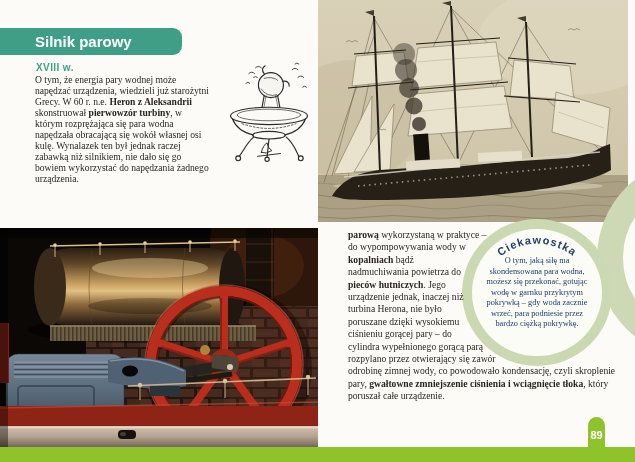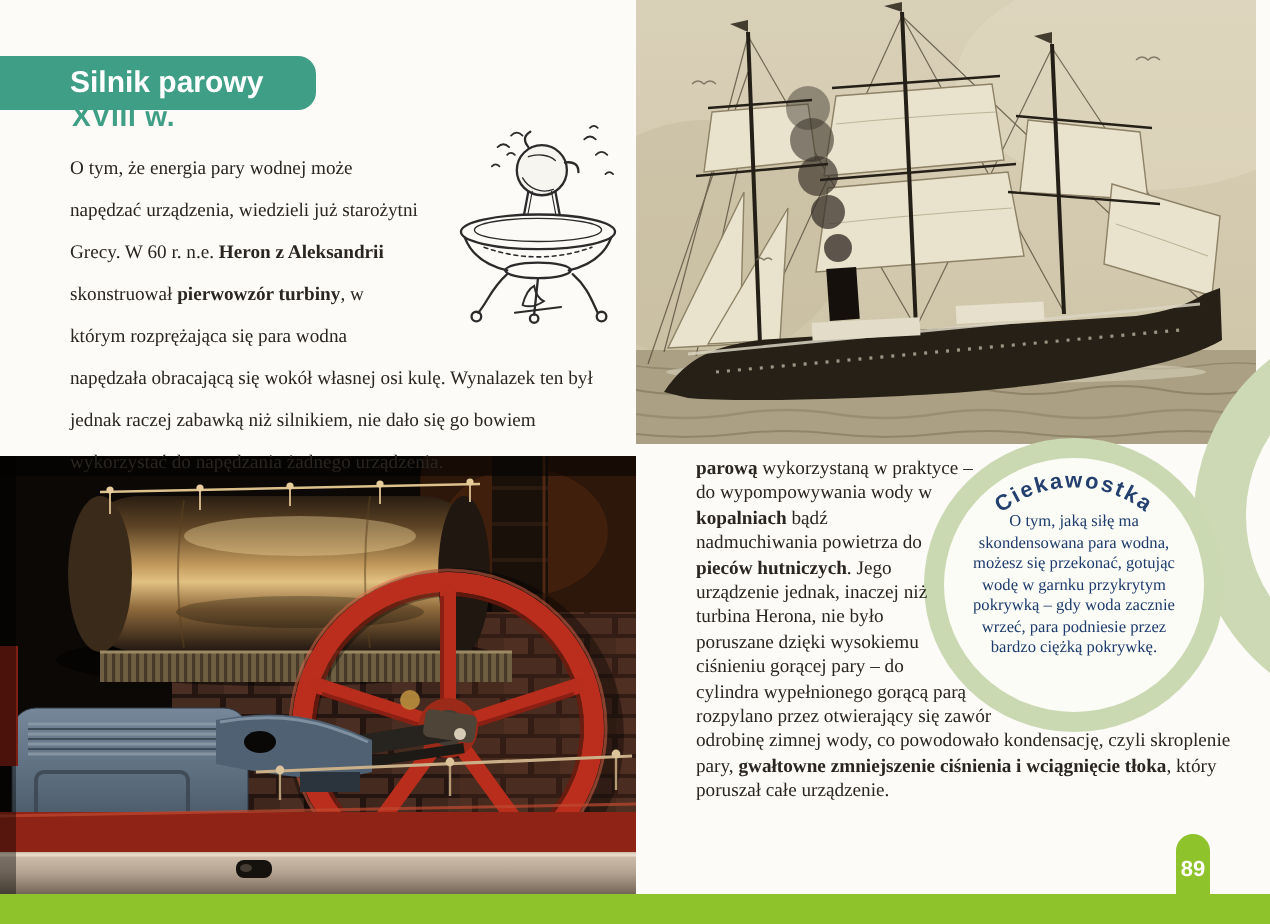--- a/index.html
+++ b/index.html
@@ -1,28 +1,28 @@
 <!DOCTYPE html>
 <html><head>
 <meta charset="utf-8">
 <style>
   html,body{margin:0;padding:0;background:#ffffff;}
   .stage{position:relative;width:635px;height:462px;background:#fcfbf7;overflow:hidden;
          font-family:"Liberation Serif", serif;color:#2a2520;}
 
   
-  .header-tab{position:absolute;left:0;top:28px;width:158px;height:27px;background:#3f9e86;
+  .header-tab{position:absolute;left:0;top:28px;width:182px;height:27px;background:#3f9e86;
               border-radius:0 9px 9px 0;box-sizing:border-box;padding-left:35px;
               font-family:"Liberation Sans",sans-serif;font-weight:bold;font-size:15px;
               line-height:27px;color:#ffffff;z-index:6;}
-  .period{position:absolute;left:36px;top:50px;font-family:"Liberation Sans",sans-serif;
-          font-weight:bold;font-size:14px;letter-spacing:.4px;color:#3f9e86;z-index:6;}
-
-  
-  .col-left{position:absolute;left:35px;top:74px;width:279px;font-size:9.6px;line-height:21px;
+  .period{position:absolute;left:36px;top:62px;font-family:"Liberation Sans",sans-serif;
+          font-weight:bold;font-size:10px;letter-spacing:.4px;color:#3f9e86;z-index:6;}
+
+  
+  .col-left{position:absolute;left:35px;top:74px;width:279px;font-size:9.6px;line-height:11px;
             text-align:left;z-index:6;}
   .col-left p{margin:0;}
   .col-left p + p{margin-top:8px;}
   .b{font-weight:bold;}
   .aeolipile-float{float:right;width:102px;height:104px;margin:-12px -6px 2px 6px;}
   .aeolipile-float svg{display:block;width:100%;height:100%;}
 
   
   .col-right{position:absolute;left:348px;top:229px;width:272px;font-size:9.6px;
              line-height:12.4px;z-index:6;}

